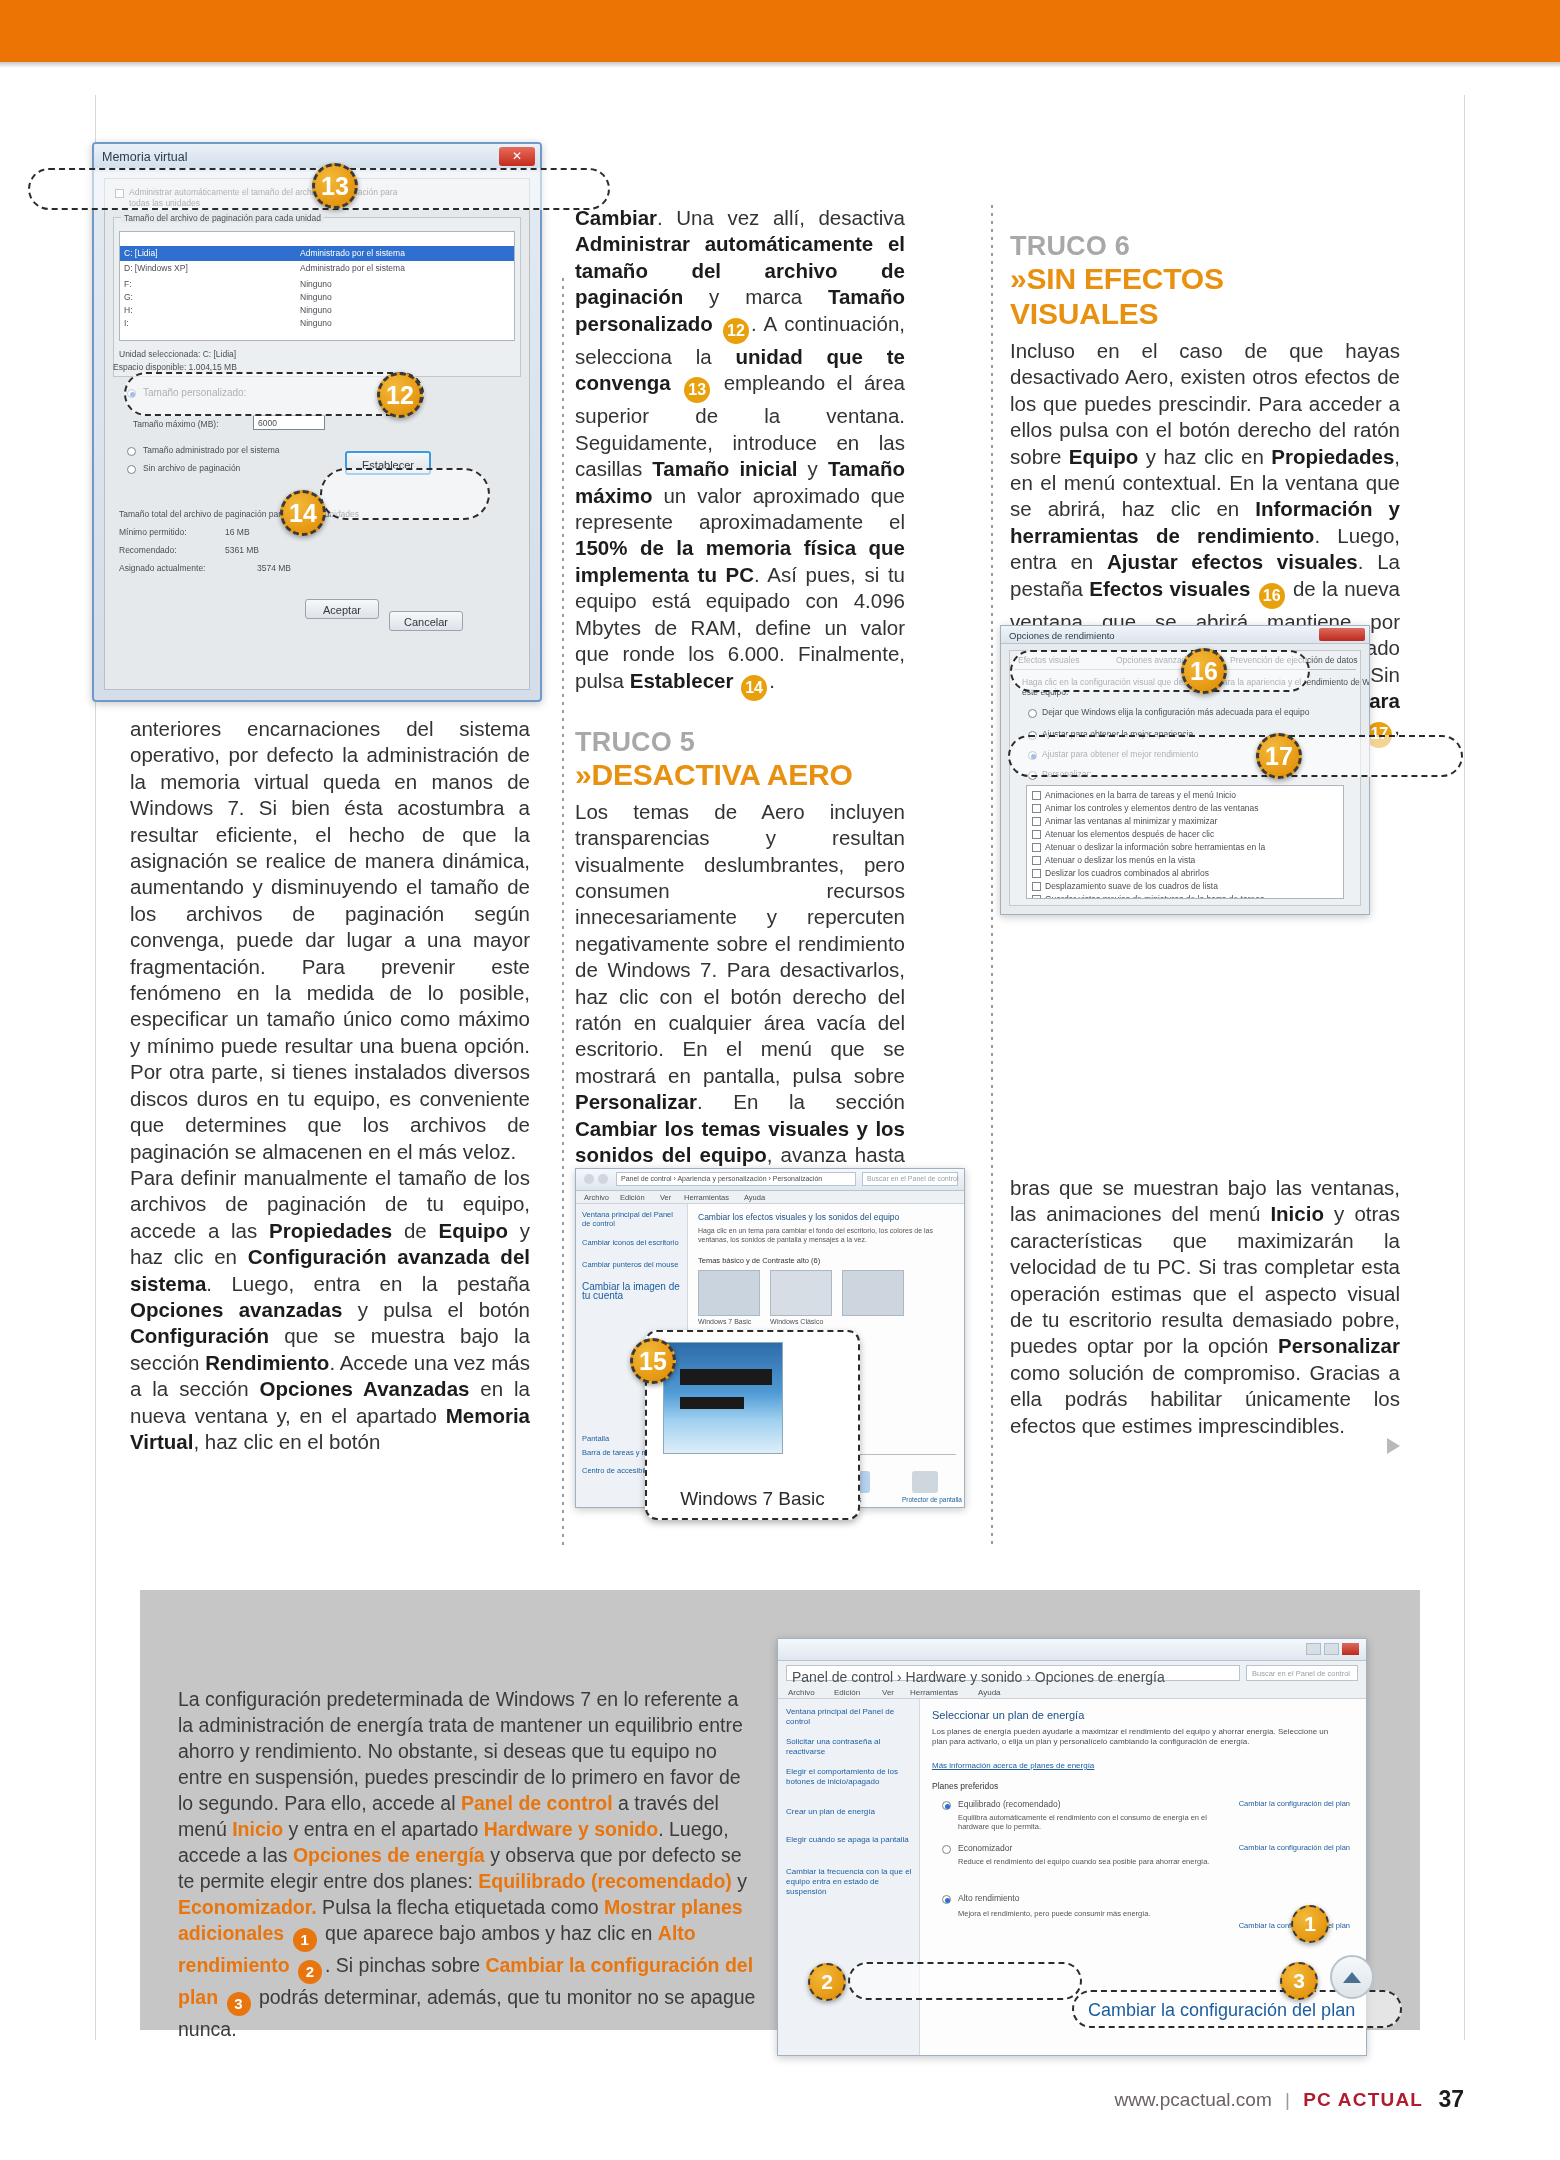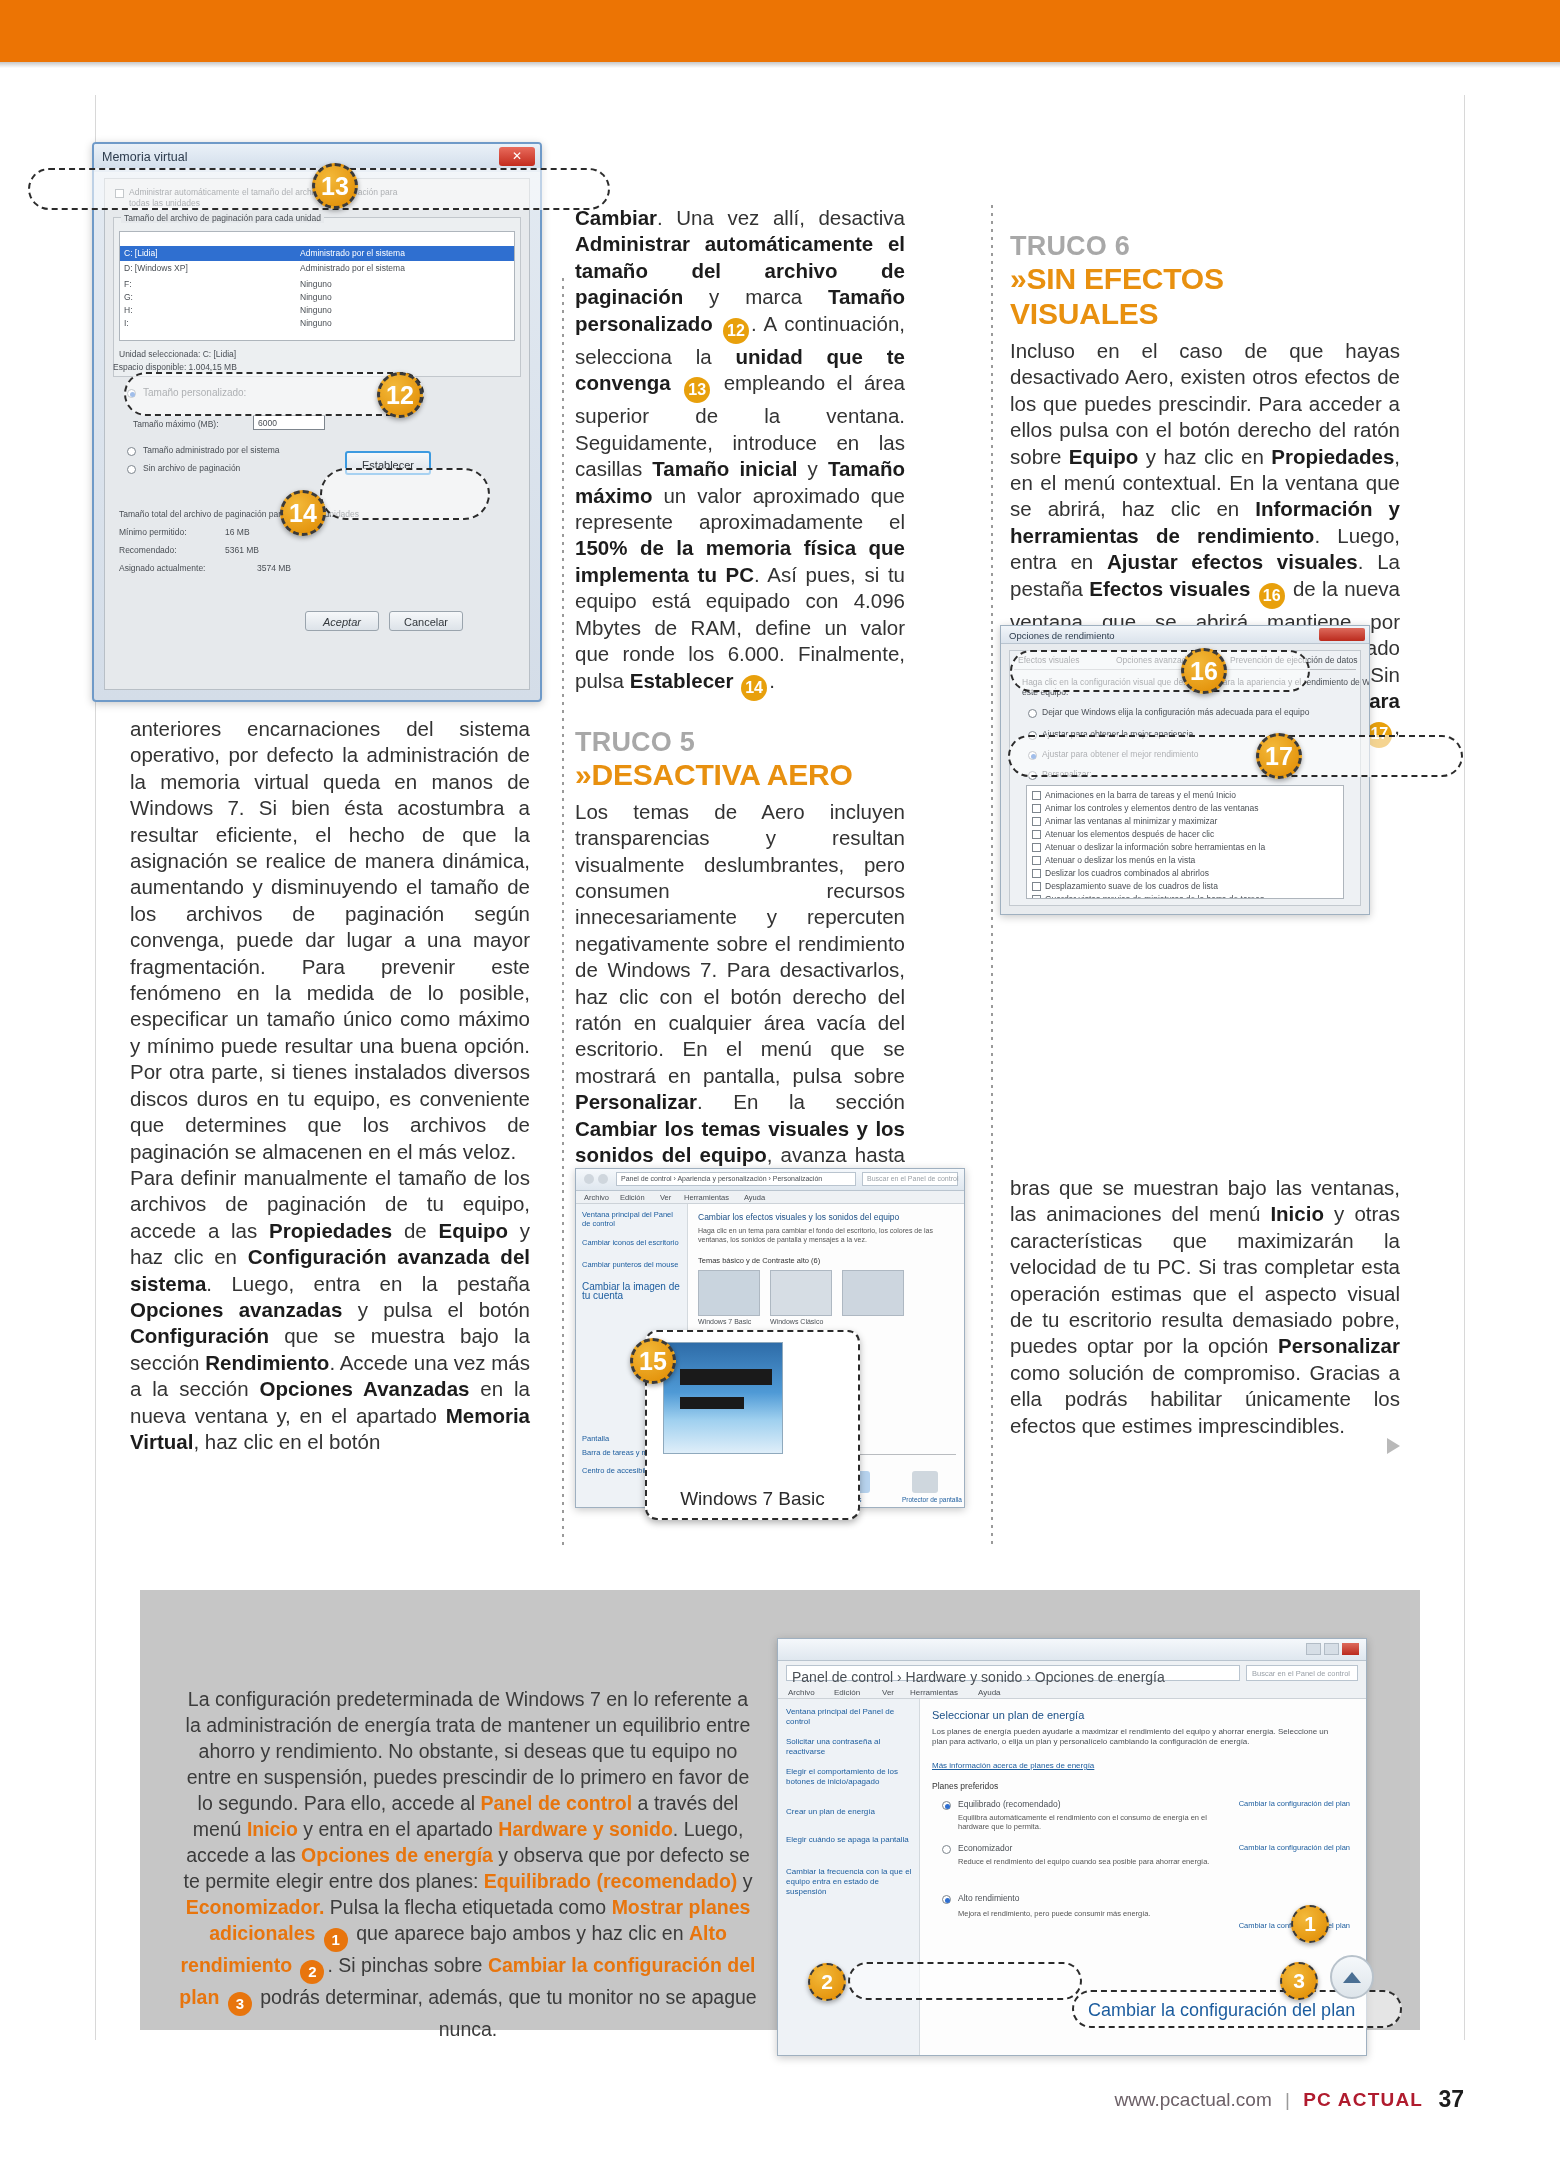--- a/index.html
+++ b/index.html
@@ -105,21 +105,21 @@
   #w7basic .bar2 { position:absolute; left:16px; top:54px; width:64px; height:12px; background:#1a1a1a; }
   #w7basic .cap { position:absolute; left:0; bottom:8px; width:100%; text-align:center;
      font-size:19px; color:#2b2b2b; }
 
   
   .featurebox { position:absolute; left:140px; top:1590px; width:1280px; height:440px;
      background:#c6c6c6; }
   .feature-title { position:absolute; left:38px; top:22px; font-size:39px; color:#ffffff;
      font-weight:bold; letter-spacing:.2px; }
   .feature-text { position:absolute; left:38px; top:96px; width:580px; font-size:19.5px;
-     line-height:26px; color:#3b3b3b; text-align:center; }
+     line-height:26px; color:#3b3b3b; text-align:left; }
   .feature-text .o { color:#e8750d; font-weight:bold; }
   .badge-o { display:inline-flex; align-items:center; justify-content:center;
      width:24px; height:24px; border-radius:50%; background:#e8750d; color:#fff;
      font-weight:bold; font-size:15px; vertical-align:-5px; margin:0 3px; }
 
   
   .footer { position:absolute; right:96px; top:2086px; font-size:19px; color:#6d6168; }
   .footer .brand { color:#b01b2e; font-weight:bold; letter-spacing:1.2px; }
   .footer .pagenum { color:#1c1c1c; font-weight:bold; font-size:23px; margin-left:10px;
      vertical-align:-1px; }
@@ -210,21 +210,21 @@
       <div class="btn" style="position:absolute;left:240px;top:272px;width:86px;height:24px;line-height:24px;border:2px solid #3c9ae0;">Establecer</div>
 
       <div class="ss-txt" style="left:14px;top:330px;">Tamaño total del archivo de paginación para todas las unidades</div>
       <div class="ss-txt" style="left:14px;top:348px;">Mínimo permitido:</div>
       <div class="ss-txt" style="left:120px;top:348px;">16 MB</div>
       <div class="ss-txt" style="left:14px;top:366px;">Recomendado:</div>
       <div class="ss-txt" style="left:120px;top:366px;">5361 MB</div>
       <div class="ss-txt" style="left:14px;top:384px;">Asignado actualmente:</div>
       <div class="ss-txt" style="left:152px;top:384px;">3574 MB</div>
 
-      <div class="btn" style="position:absolute;left:200px;top:432px;width:74px;height:20px;line-height:20px;font-style:italic;">Aceptar</div>
+      <div class="btn" style="position:absolute;left:200px;top:420px;width:74px;height:20px;line-height:20px;">Aceptar</div>
       <div class="btn" style="position:absolute;left:284px;top:432px;width:74px;height:20px;line-height:20px;">Cancelar</div>
     </div>
   </div>
 
   <div class="hl" style="left:28px;top:168px;width:582px;height:42px;border-radius:21px;"></div>
   <div class="fbadge" style="left:312px;top:163px;">13</div>
 
   <div class="hl" style="left:124px;top:372px;width:300px;height:44px;border-radius:22px;"></div>
   <div class="fbadge" style="left:377px;top:372px;">12</div>
 

